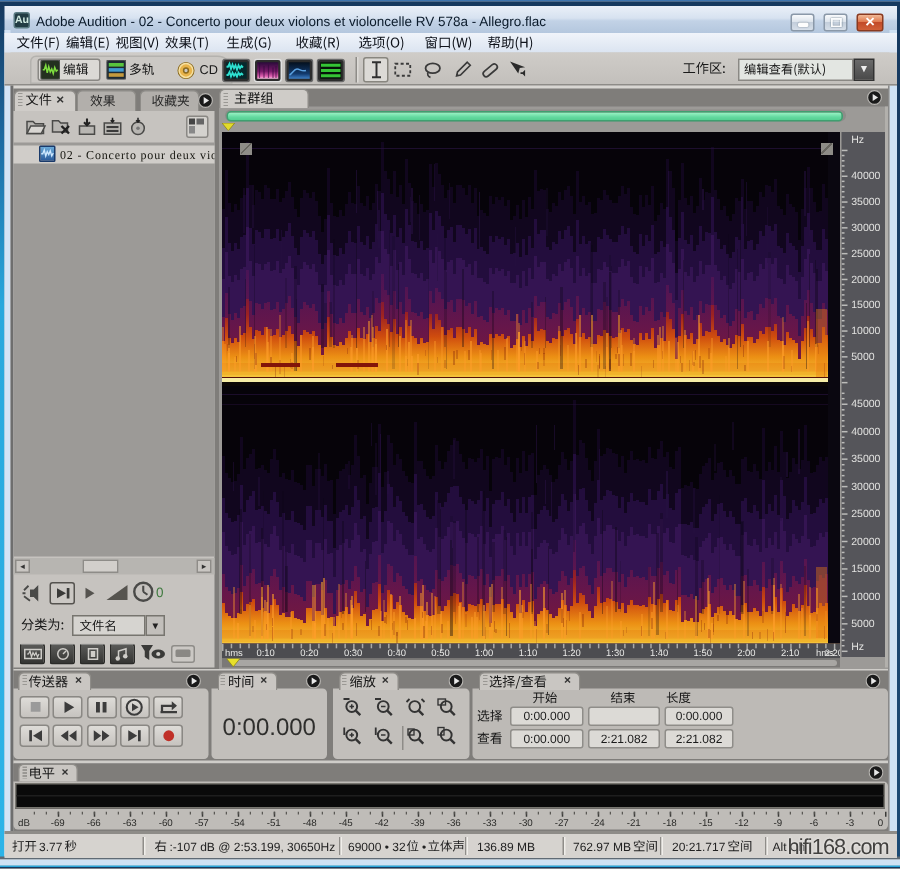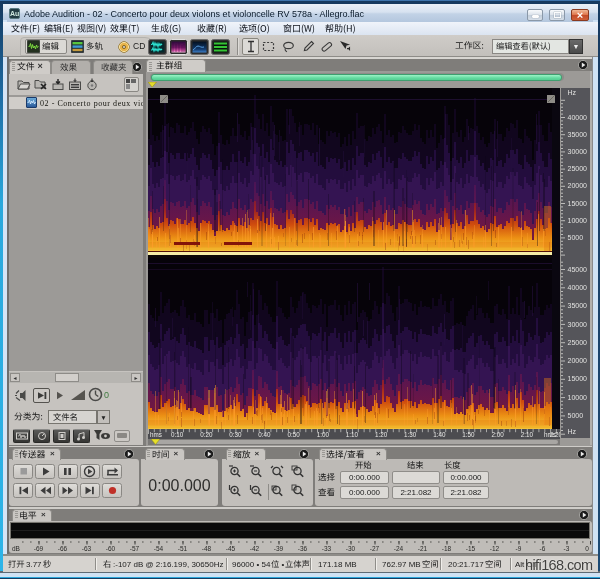--- a/index.html
+++ b/index.html
@@ -1474,40 +1474,40 @@
         <path transform="translate(0.0,0)" d="M4.1 -5.6C4 -4.7 3.8 -3.7 3.5 -3.1C3.6 -3 3.9 -2.9 4 -2.8C4.3 -3.5 4.5 -4.5 4.7 -5.5ZM6.4 -5.5C6.8 -4.8 7.2 -3.8 7.4 -3.2L7.9 -3.4C7.8 -4 7.4 -5 7 -5.7ZM7 -2.9C6.4 -1.3 5.1 -0.3 3 0.1C3.1 0.2 3.3 0.5 3.3 0.6C5.5 0.1 6.9 -0.9 7.5 -2.7ZM5.3 -7V-1.8H5.9V-7ZM3.1 -6.9C2.5 -6.6 1.4 -6.3 0.4 -6.2C0.5 -6.1 0.6 -5.8 0.6 -5.7C1 -5.8 1.4 -5.8 1.7 -5.9V-4.6H0.4V-4.1H1.7C1.3 -3.1 0.8 -2 0.2 -1.4C0.3 -1.3 0.5 -1 0.6 -0.9C1 -1.4 1.4 -2.2 1.7 -3V0.6H2.4V-3.2C2.6 -2.8 2.9 -2.3 3.1 -2L3.5 -2.5C3.3 -2.7 2.6 -3.6 2.4 -3.9V-4.1H3.5V-4.6H2.4V-6C2.8 -6.1 3.2 -6.2 3.5 -6.4Z"></path>
       </g>
     </svg>
   </div>
 <div style="position:absolute;left:103px;top:559.5px;display:flex;align-items:center;gap:1px">
     <svg class="zh" width="9" height="9" viewBox="0 -7.1 9 9" style="width:9px;height:9px">
       <g fill="#222">
         <path transform="translate(0.0,0)" d="M3.4 -7C3.3 -6.5 3.2 -5.9 3 -5.4H0.5V-4.8H2.8C2.2 -3.5 1.4 -2.3 0.3 -1.5C0.4 -1.3 0.6 -1.1 0.7 -1C1.3 -1.4 1.8 -1.9 2.2 -2.5V0.7H2.8V0.2H6.5V0.6H7.2V-3.2H2.7C3 -3.7 3.2 -4.2 3.5 -4.8H7.8V-5.4H3.7C3.8 -5.9 4 -6.4 4.1 -6.8ZM2.8 -0.4V-2.6H6.5V-0.4Z"></path>
       </g>
     </svg>
-    <span style="position:relative;font-size:8px;color:#222;white-space:nowrap">:-107 dB @  2:16.199, 30650Hz</span>
+    <span style="position:relative;font-size:8px;color:#222;white-space:nowrap">:-107 dB @  2:53.199, 30650Hz</span>
   </div>
 <div style="position:absolute;left:232px;top:559.5px;display:flex;align-items:center;gap:1px">
-    <span style="position:relative;font-size:8px;color:#222;white-space:nowrap">96000 • 54 </span>
+    <span style="position:relative;font-size:8px;color:#222;white-space:nowrap">69000 • 32 </span>
     <svg class="zh" width="9" height="9" viewBox="0 -7.1 9 9" style="width:9px;height:9px">
       <g fill="#222">
         <path transform="translate(0.0,0)" d="M3.1 -5.5V-4.9H7.6V-5.5ZM3.6 -4.2C3.9 -3.1 4.1 -1.5 4.2 -0.7L4.8 -0.8C4.7 -1.7 4.4 -3.2 4.2 -4.4ZM4.7 -6.9C4.9 -6.5 5.1 -5.9 5.1 -5.6L5.7 -5.7C5.7 -6.1 5.5 -6.6 5.3 -7ZM2.7 -0.3V0.3H7.9V-0.3H6.2C6.5 -1.4 6.9 -3 7.1 -4.3L6.4 -4.4C6.3 -3.2 5.9 -1.4 5.6 -0.3ZM2.4 -6.9C1.9 -5.7 1.1 -4.4 0.3 -3.6C0.4 -3.5 0.6 -3.2 0.7 -3C1 -3.3 1.2 -3.6 1.5 -4V0.6H2.1V-5C2.4 -5.6 2.7 -6.2 3 -6.8Z"></path>
       </g>
     </svg>
     <span style="position:relative;font-size:8px;color:#222;white-space:nowrap"> • </span>
     <svg class="zh" width="25" height="9" viewBox="0 -7.1 25 9" style="width:25px;height:9px">
       <g fill="#222">
         <path transform="translate(0.0,0)" d="M0.8 -5.4V-4.8H7.5V-5.4ZM2 -4.2C2.3 -3.1 2.6 -1.6 2.7 -0.7L3.4 -0.8C3.3 -1.8 2.9 -3.2 2.6 -4.3ZM3.6 -6.9C3.7 -6.4 3.9 -5.9 4 -5.5L4.6 -5.7C4.5 -6.1 4.3 -6.6 4.2 -7ZM5.7 -4.3C5.5 -3.1 4.9 -1.4 4.5 -0.3H0.4V0.3H7.9V-0.3H5.2C5.6 -1.4 6.1 -3 6.4 -4.2Z"></path>
         <path transform="translate(8.3,0)" d="M2.1 -6.9C1.7 -5.7 1 -4.4 0.2 -3.6C0.4 -3.5 0.6 -3.2 0.6 -3C0.9 -3.3 1.1 -3.6 1.3 -4V0.6H1.9V-5C2.2 -5.6 2.5 -6.2 2.7 -6.8ZM3.5 -1.5V-0.9H4.8V0.6H5.4V-0.9H6.8V-1.5H5.4V-4.3C5.9 -2.9 6.7 -1.5 7.6 -0.7C7.7 -0.9 7.9 -1.1 8.1 -1.2C7.2 -1.9 6.3 -3.3 5.8 -4.7H7.9V-5.3H5.4V-6.9H4.8V-5.3H2.5V-4.7H4.4C3.9 -3.3 3.1 -1.9 2.1 -1.1C2.3 -1 2.5 -0.8 2.6 -0.7C3.5 -1.5 4.3 -2.8 4.8 -4.3V-1.5Z"></path>
         <path transform="translate(16.6,0)" d="M3.8 -7V-6.3H0.6V-5.7H3.8V-4.9H1.1V-4.4H7.4V-4.9H4.4V-5.7H7.7V-6.3H4.4V-7ZM1.3 -3.7V-2.6C1.3 -1.8 1.1 -0.6 0.2 0.3C0.4 0.4 0.6 0.6 0.7 0.7C1.3 0.1 1.6 -0.6 1.8 -1.4H6.6V-1H7.2V-3.7ZM6.6 -1.9H4.4V-3.2H6.6ZM1.9 -1.9C1.9 -2.2 1.9 -2.4 1.9 -2.6V-3.2H3.8V-1.9Z"></path>
       </g>
     </svg>
   </div>
 <div style="position:absolute;left:318px;top:559.5px;display:flex;align-items:center;gap:1px">
-    <span style="position:relative;font-size:8px;color:#222;white-space:nowrap">171.18 MB</span>
+    <span style="position:relative;font-size:8px;color:#222;white-space:nowrap">136.89 MB</span>
   </div>
 <div style="position:absolute;left:382px;top:559.5px;display:flex;align-items:flex-end;gap:1px">
     <span style="position:relative;font-size:8px;color:#222;white-space:nowrap">762.97 MB </span>
     <svg class="zh" width="17" height="9" viewBox="0 -7.1 17 9" style="width:17px;height:9px">
       <g fill="#222">
         <path transform="translate(0.0,0)" d="M4.7 -4.5C5.5 -4 6.7 -3.4 7.2 -3L7.6 -3.4C7 -3.8 5.9 -4.5 5.1 -4.9ZM3.2 -4.9C2.5 -4.3 1.7 -3.8 0.7 -3.4L1.1 -2.9C2 -3.3 3 -3.9 3.6 -4.5ZM0.6 -0.2V0.4H7.7V-0.2H4.5V-2.3H6.8V-2.8H1.5V-2.3H3.8V-0.2ZM3.5 -6.8C3.7 -6.6 3.8 -6.2 3.9 -6H0.6V-4.1H1.2V-5.4H7V-4.3H7.7V-6H4.7C4.6 -6.3 4.3 -6.7 4.2 -7Z"></path>
         <path transform="translate(8.3,0)" d="M0.8 -5.1V0.7H1.4V-5.1ZM0.9 -6.6C1.3 -6.2 1.7 -5.7 1.9 -5.3L2.4 -5.7C2.2 -6 1.8 -6.5 1.4 -6.9ZM3.1 -2.4H5.1V-1.3H3.1ZM3.1 -4.1H5.1V-3H3.1ZM2.6 -4.6V-0.8H5.7V-4.6ZM2.9 -6.5V-5.9H6.9V-0.1C6.9 0 6.9 0 6.8 0.1C6.7 0.1 6.3 0.1 6 0C6.1 0.2 6.2 0.5 6.2 0.6C6.7 0.6 7.1 0.6 7.3 0.5C7.5 0.4 7.6 0.3 7.6 -0.1V-6.5Z"></path>
       </g>
     </svg>
   </div>

